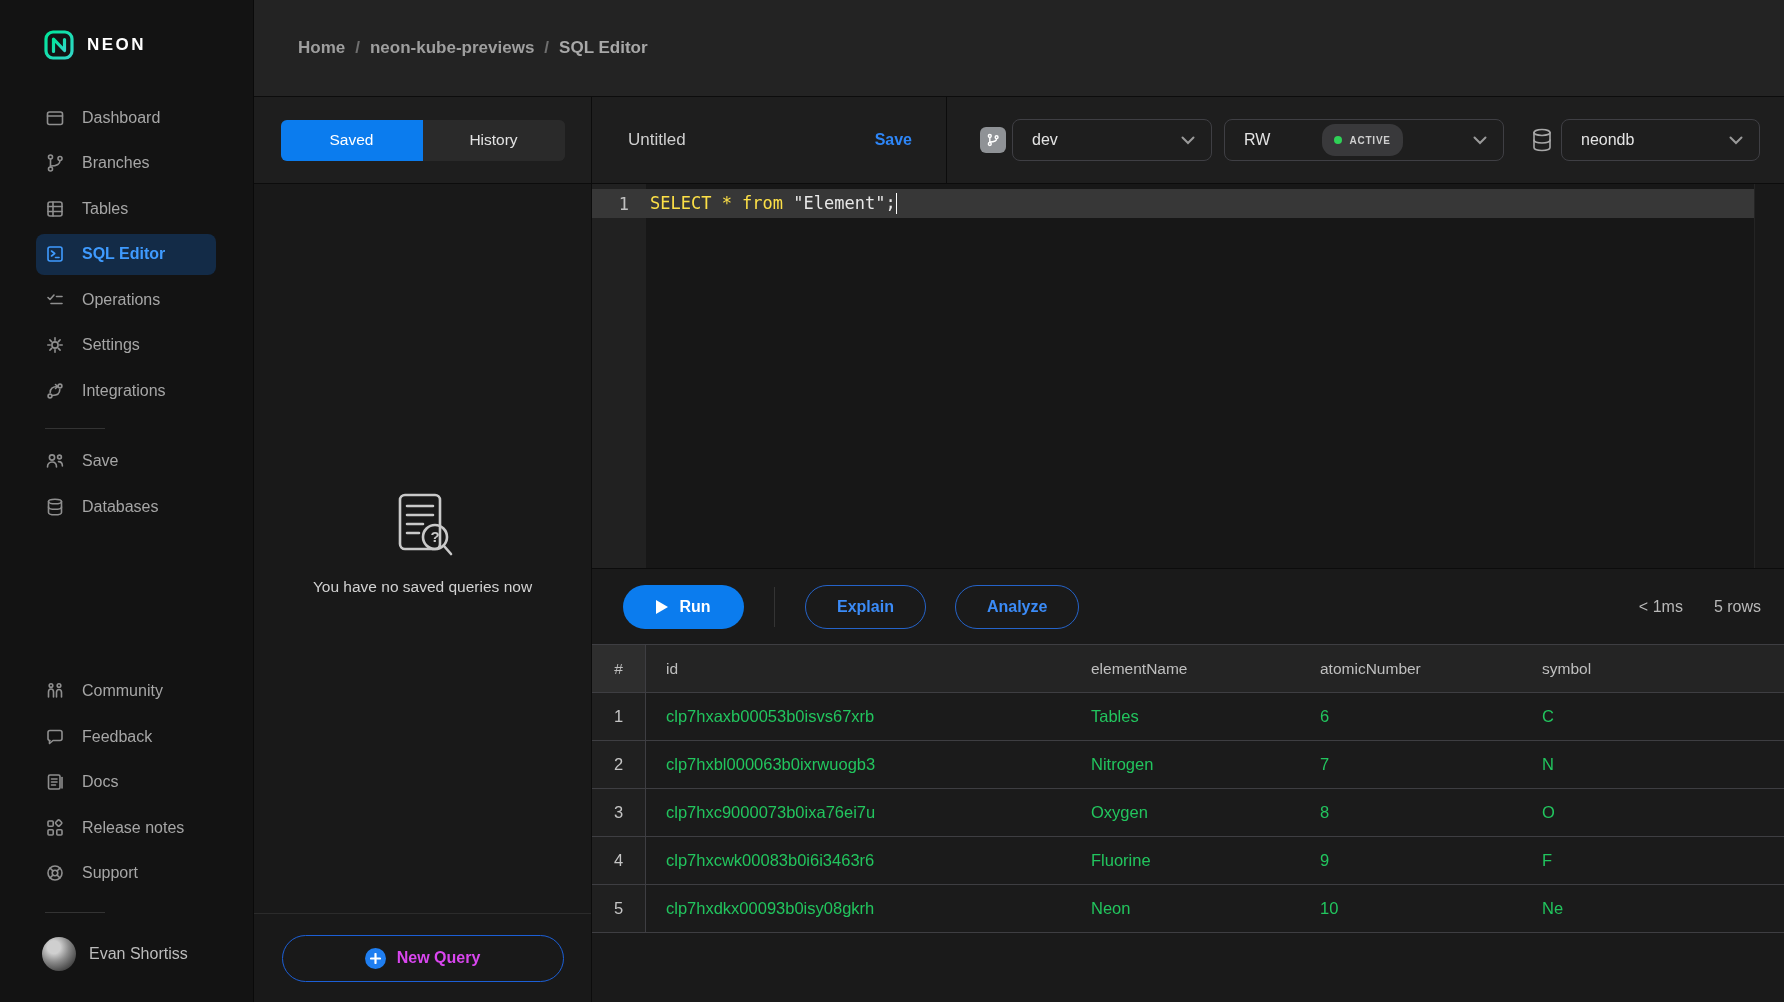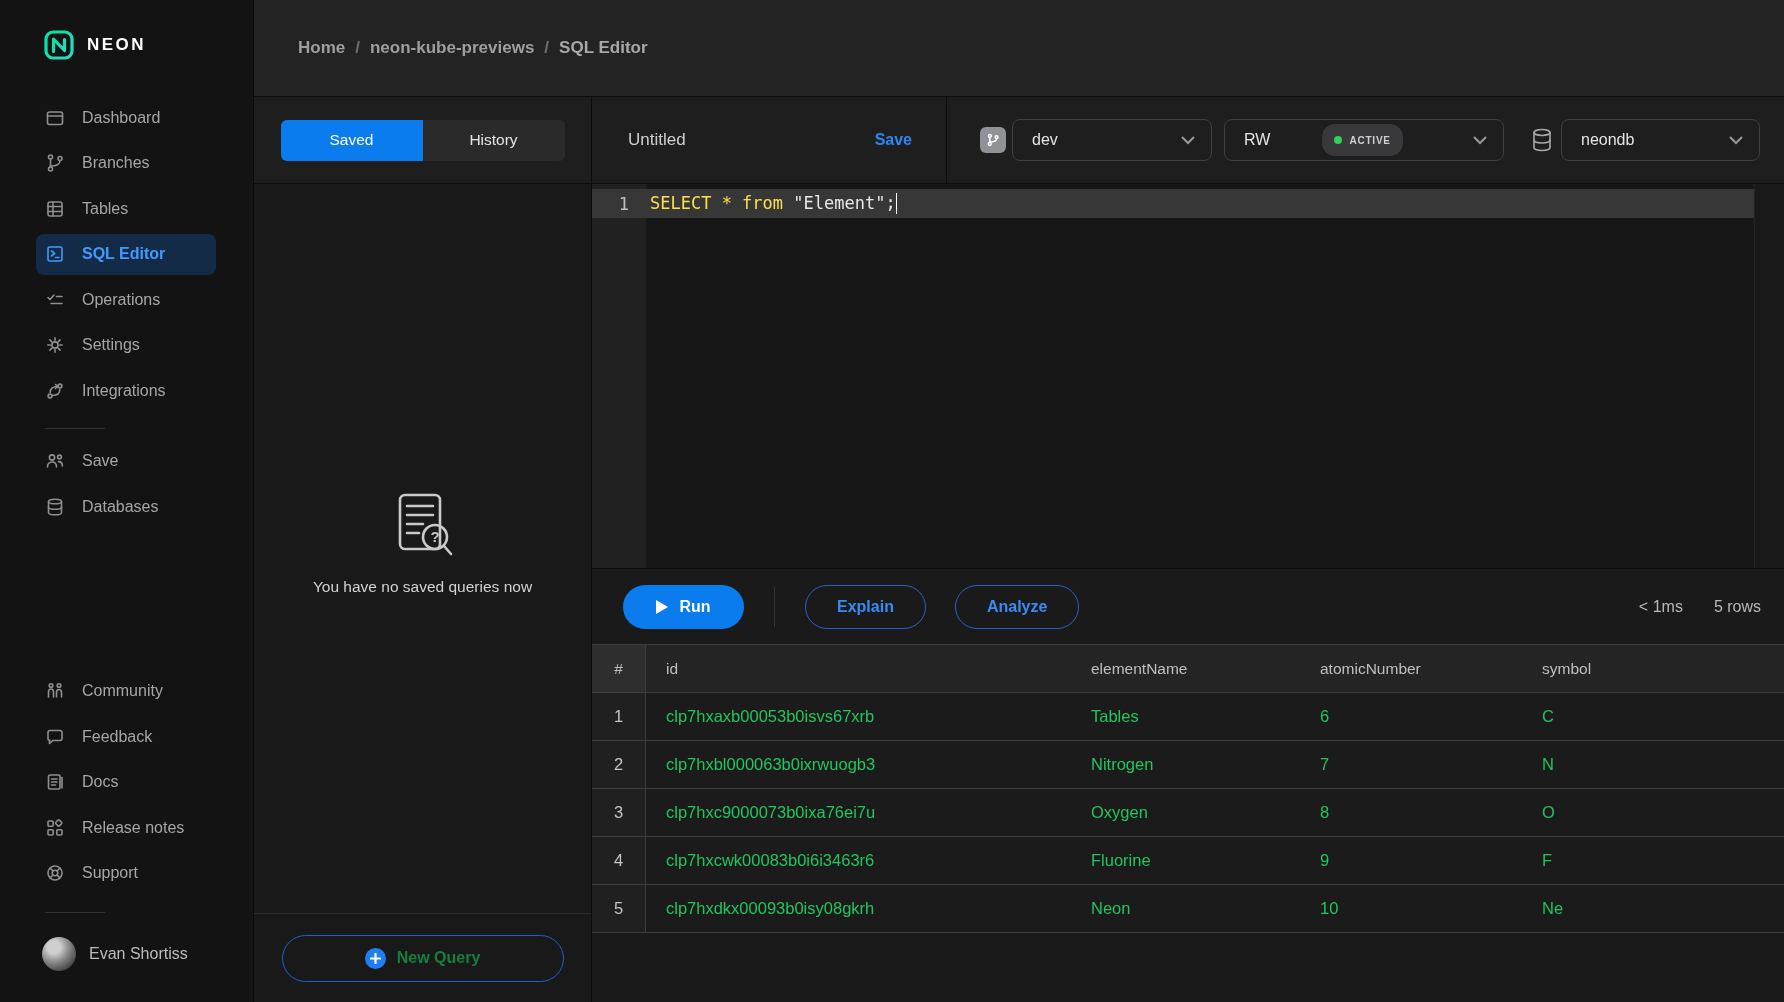--- a/index.html
+++ b/index.html
@@ -71,21 +71,21 @@
     position:relative; display:flex; flex-direction:column; }
   .empty-state { position:absolute; top:308px; left:0; right:0; display:flex; flex-direction:column;
     align-items:center; }
   .empty-text { margin-top:16px; color:#d2d2d2; font-size:15.5px; }
   .panel-footer { margin-top:auto; border-top:1px solid #2b2b2b; height:89px; display:flex;
     align-items:center; justify-content:center; }
   .new-query-btn { width:282px; height:47px; border:1px solid #1c5fd6; border-radius:24px;
     background:transparent; display:flex; align-items:center; justify-content:center; cursor:pointer; }
   .new-query-btn .plus { width:21px; height:21px; border-radius:50%; background:#1f7ef0;
     display:flex; align-items:center; justify-content:center; margin-right:11px; }
-  .new-query-btn .nq { color:#15803d; font-size:16px; font-weight:bold; }
+  .new-query-btn .nq { color:#d946ef; font-size:16px; font-weight:bold; }
 
   
   .work-col { flex:1; display:flex; flex-direction:column; }
   .code-area { height:384px; background:#171717; position:relative; }
   .gutter-strip { position:absolute; left:0; top:0; bottom:0; width:54px; background:#212121; }
   .scroll-strip { position:absolute; right:0; top:0; bottom:0; width:30px; background:#191919;
     border-left:1px solid #242424; }
   .code-line { position:absolute; top:5px; left:0; right:30px; height:29px; background:#373737;
     display:flex; align-items:center; font-family:"DejaVu Sans Mono", monospace; font-size:17px; }
   .ln { width:54px; text-align:right; padding-right:17px; color:#c0c0c0; }

